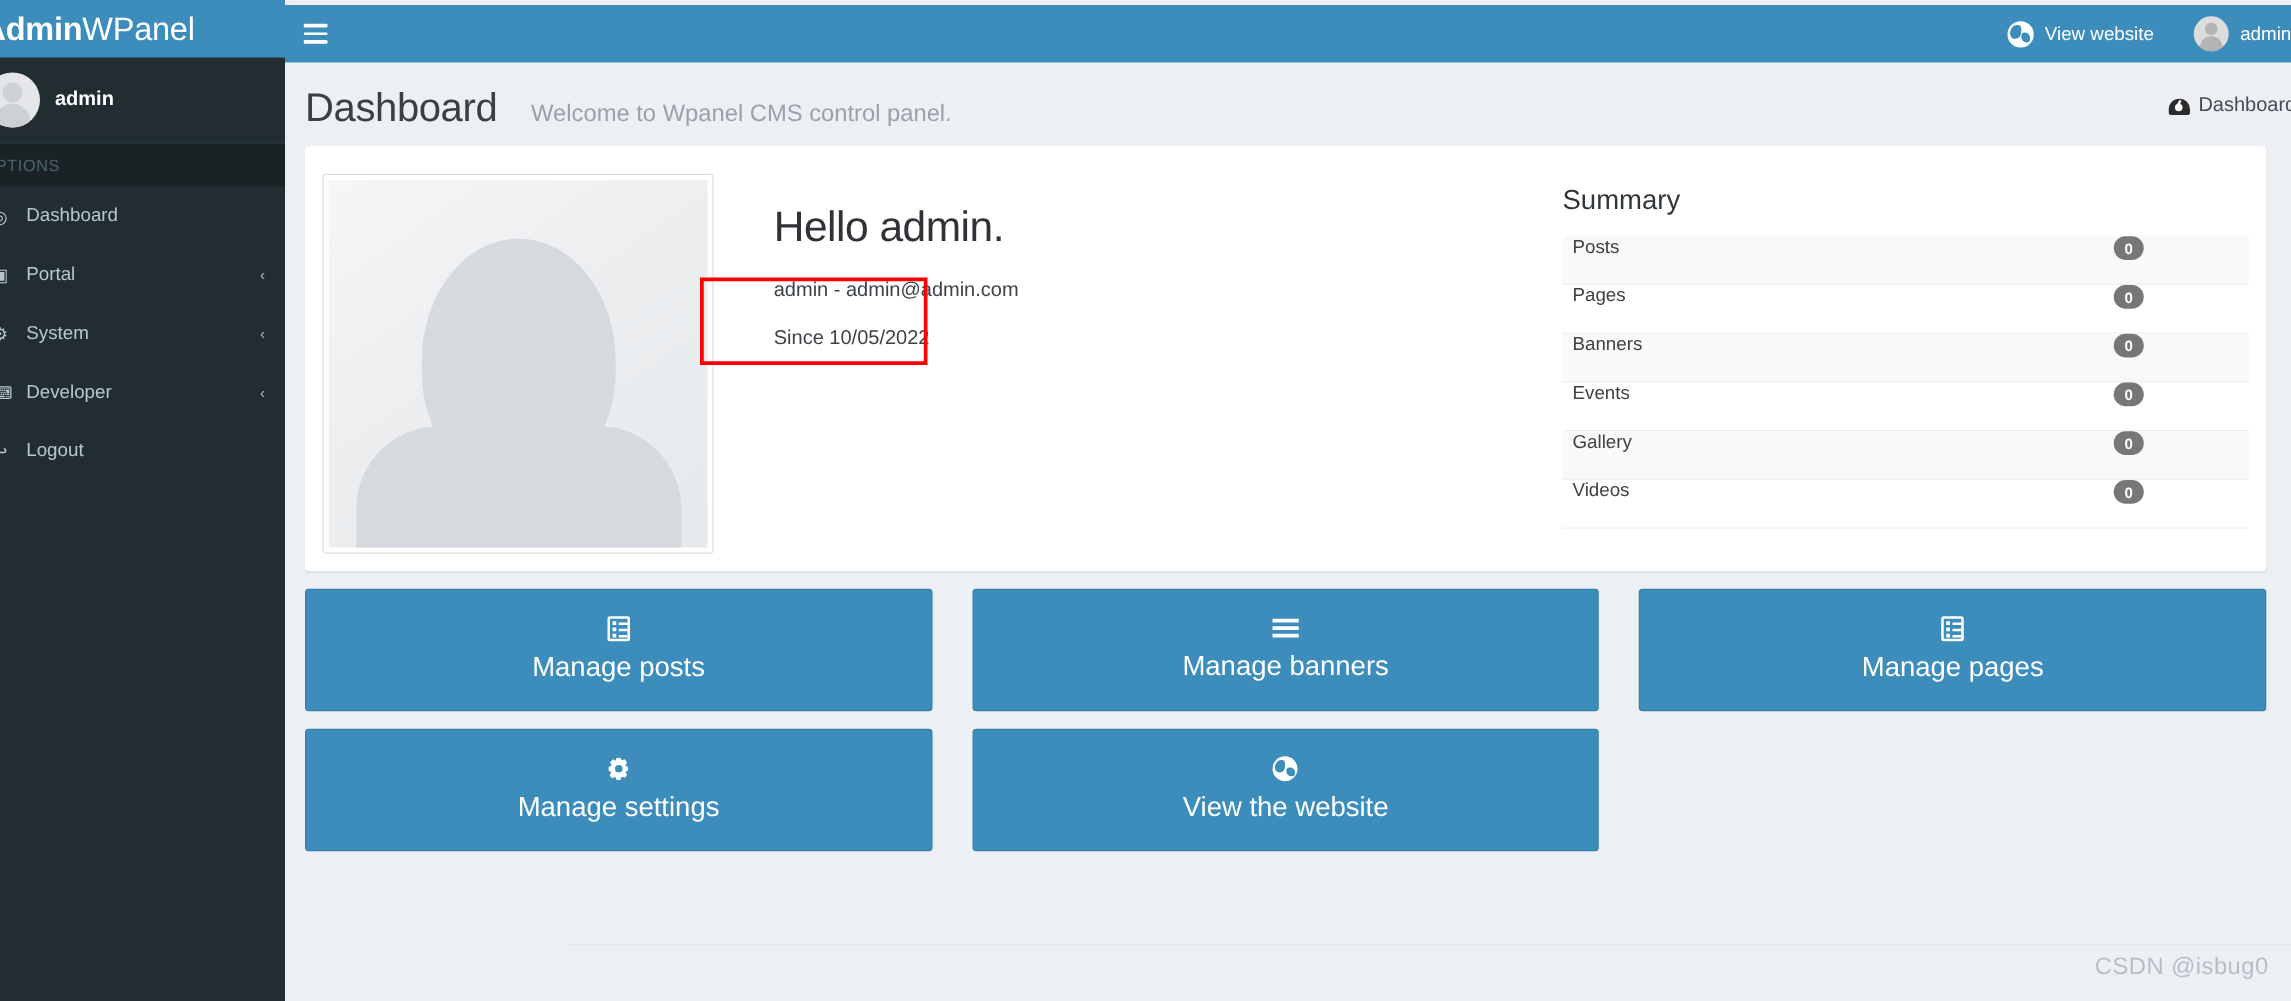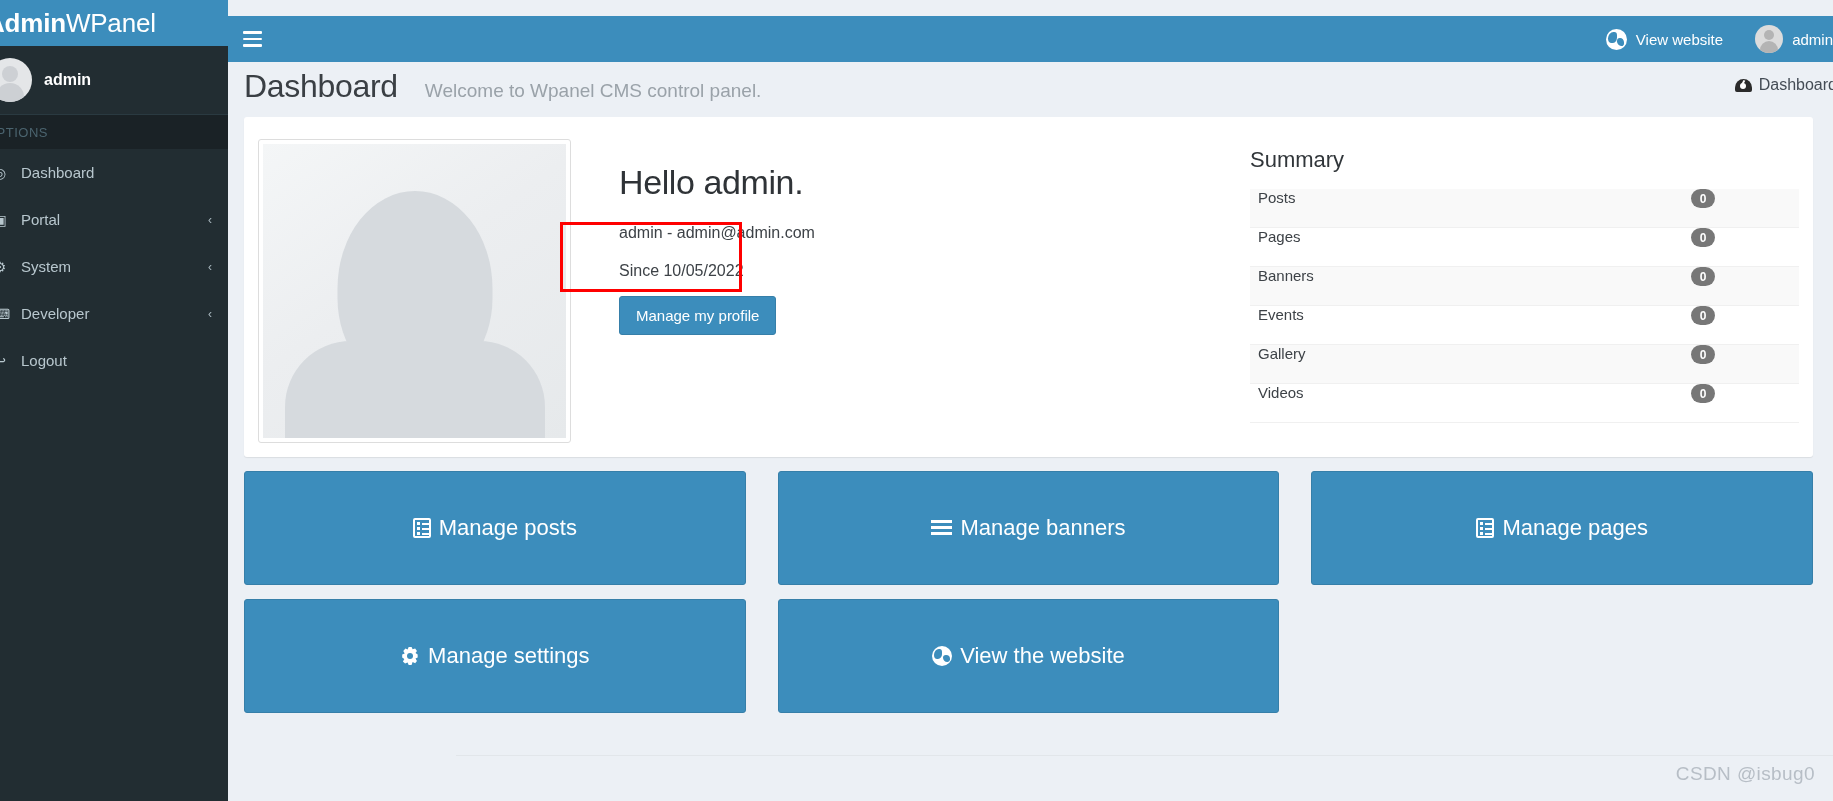--- a/index.html
+++ b/index.html
@@ -92,21 +92,21 @@
   .nav-item .nav-ico {
     width: 22px; flex: 0 0 22px; margin-right: 10px;
     font-size: 14px; color: #b8c7ce; text-align: center;
   }
   .nav-item .nav-text { flex: 1 1 auto; }
   .nav-item .nav-arrow { font-size: 12px; color: #b8c7ce; opacity: .9; }
 
   
   .navbar {
     position: absolute;
-    left: 228px; top: 16px; right: 0;
+    left: 228px; top: 4px; right: 0;
     height: 46px;
     background: #3c8dbc;
     display: flex;
     align-items: center;
     z-index: 4;
   }
   .menu-toggle {
     width: 48px; height: 46px;
     display: flex; flex-direction: column;
     align-items: center; justify-content: center;
@@ -304,29 +304,30 @@
   .btn-grid {
     display: grid;
     grid-template-columns: repeat(3, 1fr);
     gap: 14px 32px;
     margin-top: 14px;
   }
   .big-btn {
     background: #3c8dbc;
     border: 1px solid #367fa9;
     border-radius: 3px;
-    height: 114px;
+    height: 98px;
     display: flex;
     align-items: center;
     justify-content: center;
     gap: 8px;
     color: #fff;
     font-size: 22px;
     cursor: pointer;
     user-select: none;
+    flex-direction: column;
   }
   .big-btn .bb-ico { display: inline-flex; align-items: center; }
 
   
   .ico-list {
     width: 18px; height: 20px; border: 2px solid #fff; border-radius: 2px;
     position: relative; display: inline-block;
   }
   .ico-list::before {
     content: ""; position: absolute; left: 2px; top: 2px;
@@ -484,21 +485,20 @@
           <div class="ph-inner">
             <span class="ph-head"></span>
             <span class="ph-body"></span>
           </div>
         </div>
 
         <div class="hello-col">
           <div class="hello-title">Hello admin.</div>
           <div class="hello-meta">admin - admin@admin.com</div>
           <div class="hello-since">Since 10/05/2022</div>
-          <button class="btn-profile">Manage my profile</button>
         </div>
 
         <div class="annot-box"></div>
 
         <div class="summary-col">
           <div class="summary-title">Summary</div>
           <ul class="summary-list">
             <li class="summary-row odd">
               <span class="s-label">Posts</span>
               <span class="badge">0</span>

